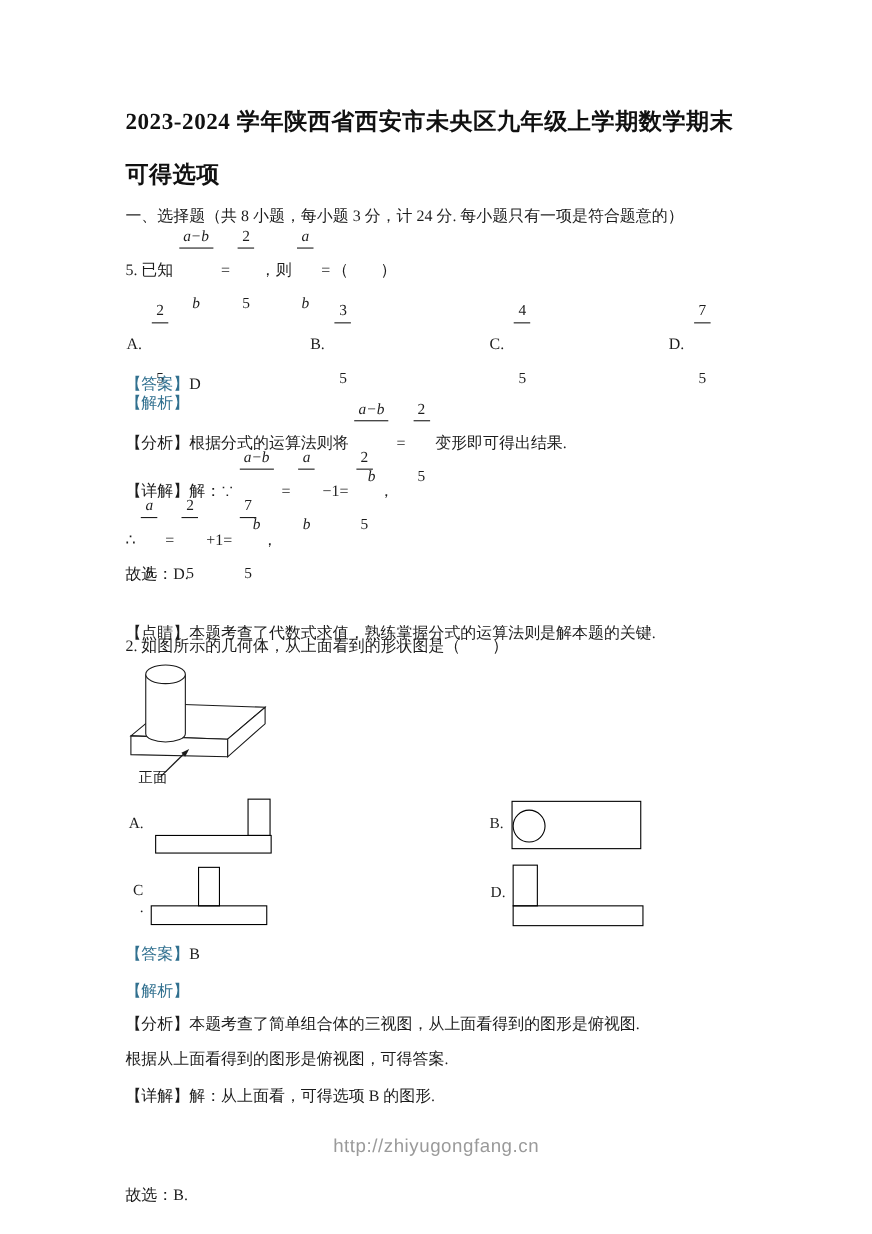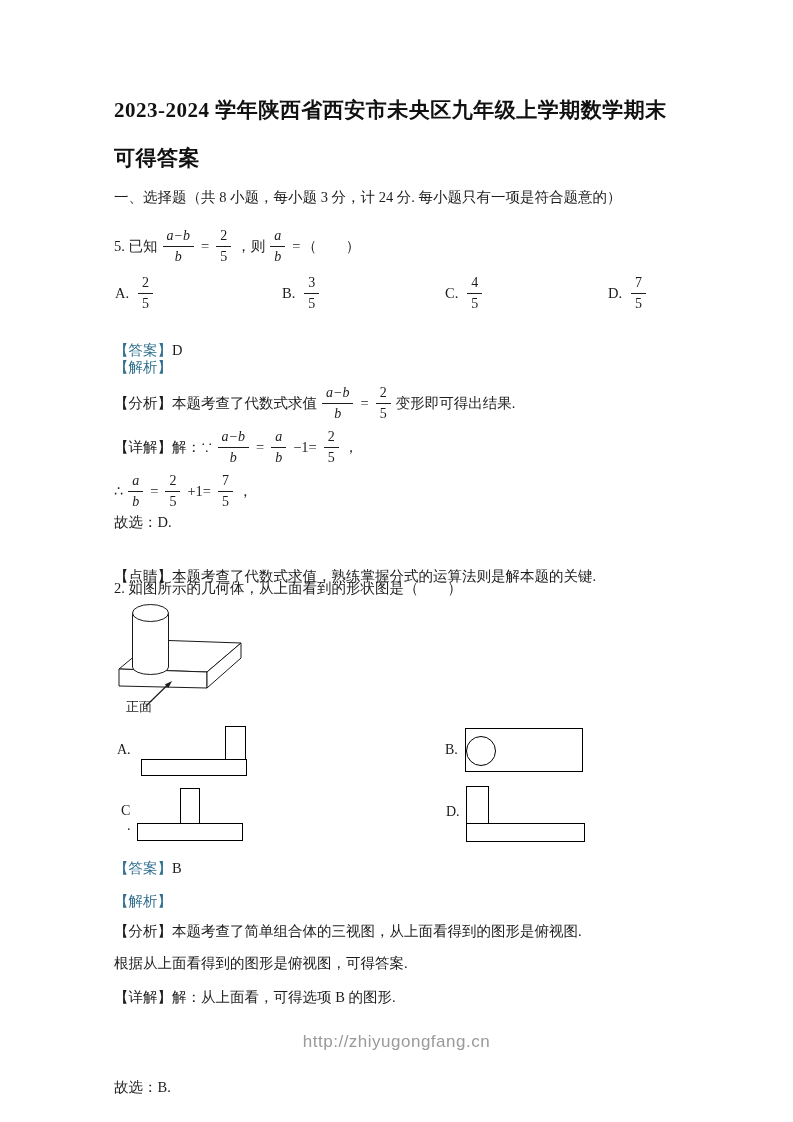--- a/index.html
+++ b/index.html
@@ -8,21 +8,21 @@
     font-family:"Liberation Serif","DejaVu Serif",serif; color:#1c1c1c;
     overflow:hidden;
   }
   .row { position:absolute; left:114px; white-space:nowrap; }
   .t  { font-size:14.5px; color:#1c1c1c; line-height:1.4; }
   .title { font-weight:bold; font-size:21px; color:#111; letter-spacing:0.5px; }
   .marker { color:#31708f; }
   .eq-row { display:flex; align-items:center; height:50px; }
   .frac {
     display:inline-flex; flex-direction:column; align-items:center;
-    margin:0 5px; font-size:14px; color:#1c1c1c;
+    margin:0 5px; font-size:14px; color:#1c1c1c;gap:41px;
   }
   .frac .num { display:block; padding:0 4px 1px; border-bottom:1px solid #1c1c1c; line-height:1.25; text-align:center; }
   .frac .den { display:block; padding-top:1px; line-height:1.25; text-align:center; }
   .frac.var  { font-style:italic; }
   .op { margin:0 2px; }
   .opt { position:absolute; display:inline-flex; align-items:center; }
   .opt .frac { margin-left:9px; }
   .rect   { position:absolute; border:1px solid #000; box-sizing:border-box; background:transparent; }
   .circle { position:absolute; border:1px solid #000; border-radius:50%; box-sizing:border-box; background:transparent; }
   .optlabel { position:absolute; font-size:14px; color:#1c1c1c; }
@@ -32,21 +32,21 @@
     font-size:17px; color:#9a9a9a; letter-spacing:0.5px;
   }
   svg text { font-family:"Liberation Serif","DejaVu Serif",serif; }
 </style>
 </head>
 <body>
 
 <div class="page">
 
   <div class="row title" style="top:96px">2023-2024 学年陕西省西安市未央区九年级上学期数学期末</div>
-  <div class="row title" style="top:144px">可得答案</div>
+  <div class="row title" style="top:144px">可得选项</div>
 
   <div class="row t" style="top:187px">一、选择题（共 8 小题，每小题 3 分，计 24 分. 每小题只有一项是符合题意的）</div>
 
   <div class="row eq-row" style="top:221px">
     <span class="t">5. 已知</span>
     <span class="frac var">
       <span class="num">a−b</span>
       <span class="den">b</span>
     </span>
     <span class="t op">=</span>
@@ -96,21 +96,21 @@
 
   <div class="row t" style="top:340px">
     <span class="marker">【答案】</span><span>D</span>
   </div>
   <div class="row t" style="top:357px">
     <span class="marker">【解析】</span>
   </div>
 
   <div class="row eq-row" style="top:378px">
     <span class="t">【分析】</span>
-    <span class="t">本题考查了代数式求值</span>
+    <span class="t">根据分式的运算法则将</span>
     <span class="frac var">
       <span class="num">a−b</span>
       <span class="den">b</span>
     </span>
     <span class="t op">=</span>
     <span class="frac">
       <span class="num">2</span>
       <span class="den">5</span>
     </span>
     <span class="t">变形即可得出结果.</span>

